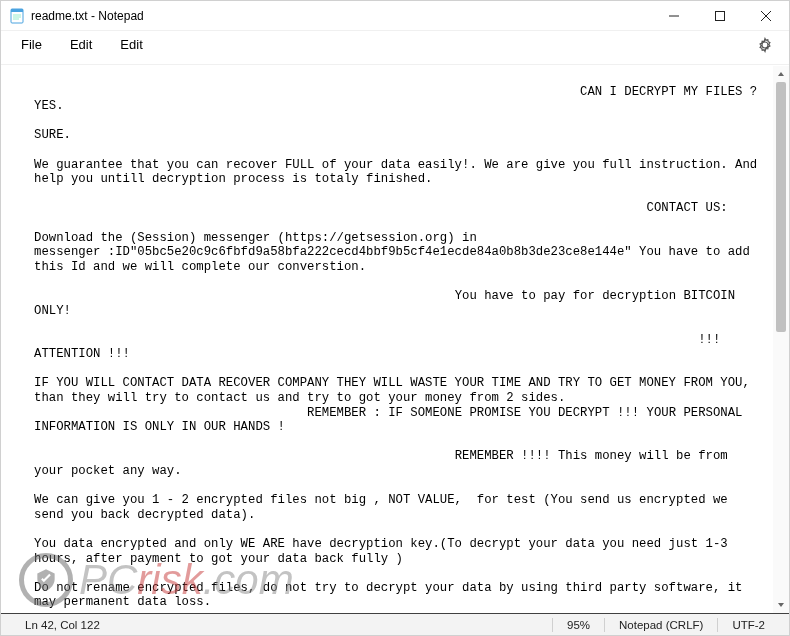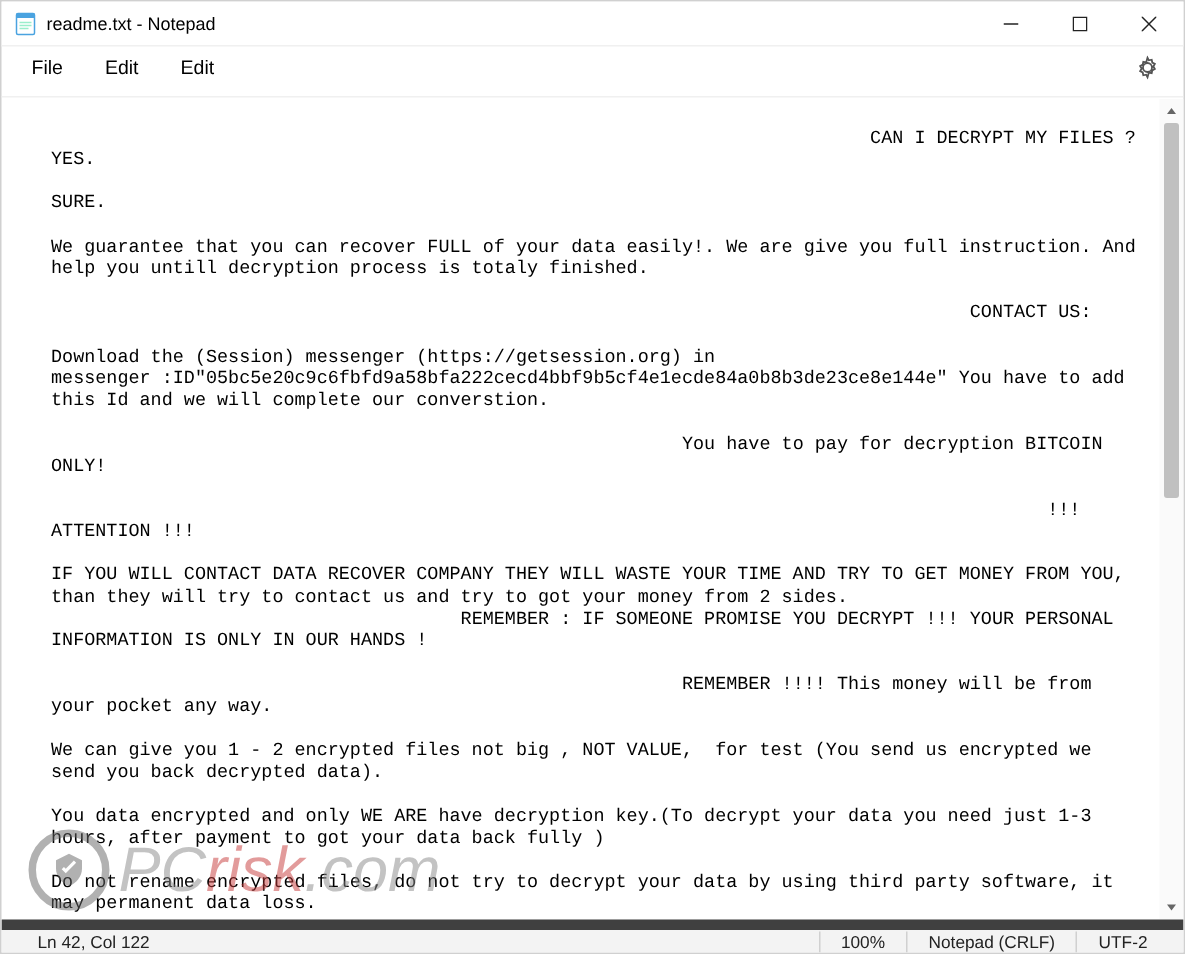--- a/index.html
+++ b/index.html
@@ -99,23 +99,23 @@
     height: 250px;
     background: #c0c0c0;
     border-radius: 2px;
   }
 
   .statusbar {
     position: absolute;
     bottom: 0; left: 0; right: 0;
     height: 22px;
     background: #f3f3f3;
-    border-top: 7px solid #404040;
-    display: flex;
-    align-items: flex-end;
+    border-top: 1px solid #404040;
+    display: flex;
+    align-items: center;
     font-size: 11.5px;
     color: #222;
     padding: 0 10px;
   }
   .statusbar .cell {
     padding: 0 14px;
   }
   .statusbar .grow { flex: 1; }
   .statusbar .sep {
     width: 1px; height: 14px; background: #d0d0d0;
@@ -252,18 +252,18 @@
   </div>
   <div class="text">
     <span>PC</span><span class="red">risk</span><span>.com</span>
   </div>
 </div>
 
 <div class="statusbar">
   <div class="cell">Ln 42, Col 122</div>
   <div class="grow"></div>
   <div class="sep"></div>
-  <div class="cell">100%</div>
+  <div class="cell">95%</div>
   <div class="sep"></div>
   <div class="cell">Notepad (CRLF)</div>
   <div class="sep"></div>
   <div class="cell">UTF-2</div>
 </div>
 
 </body></html>

